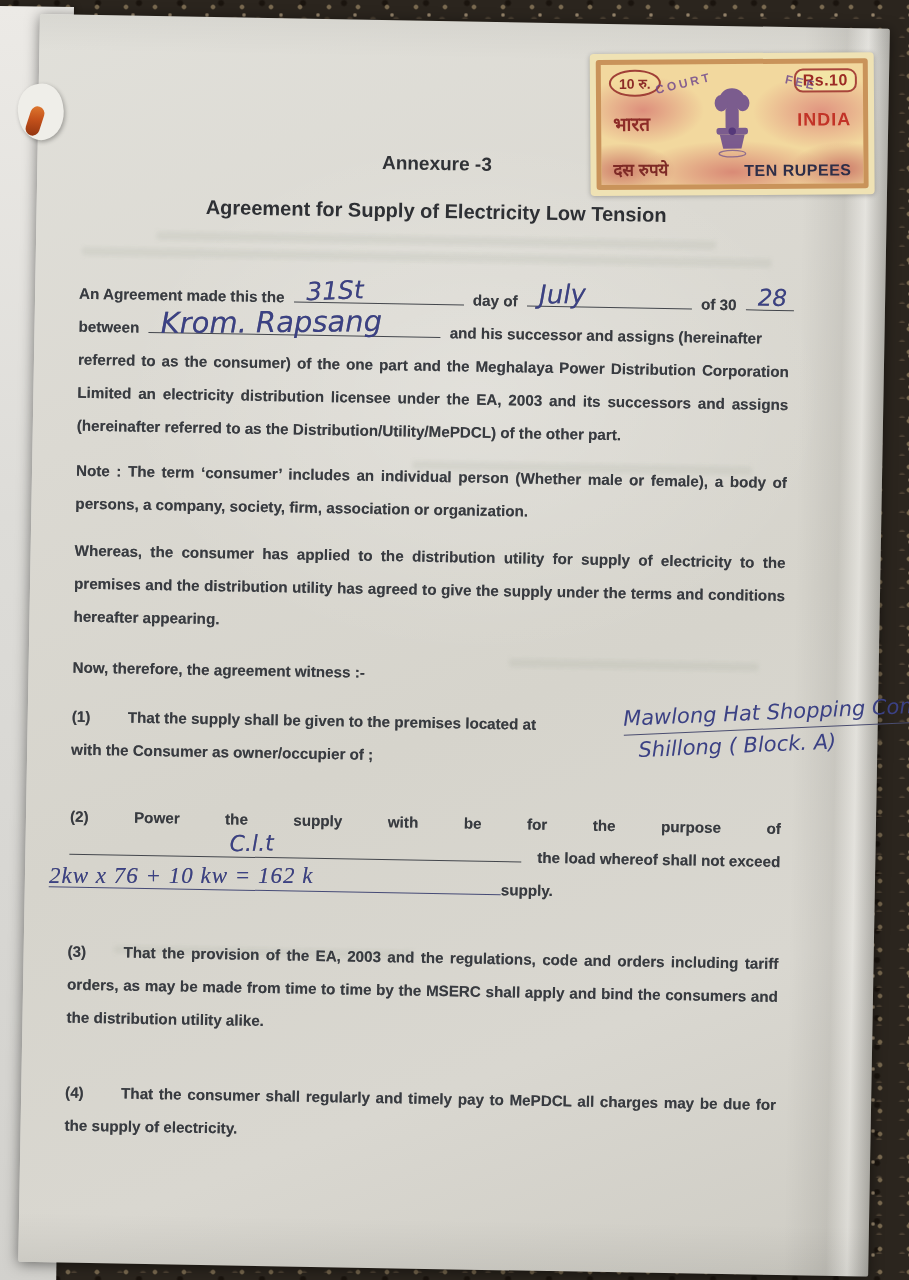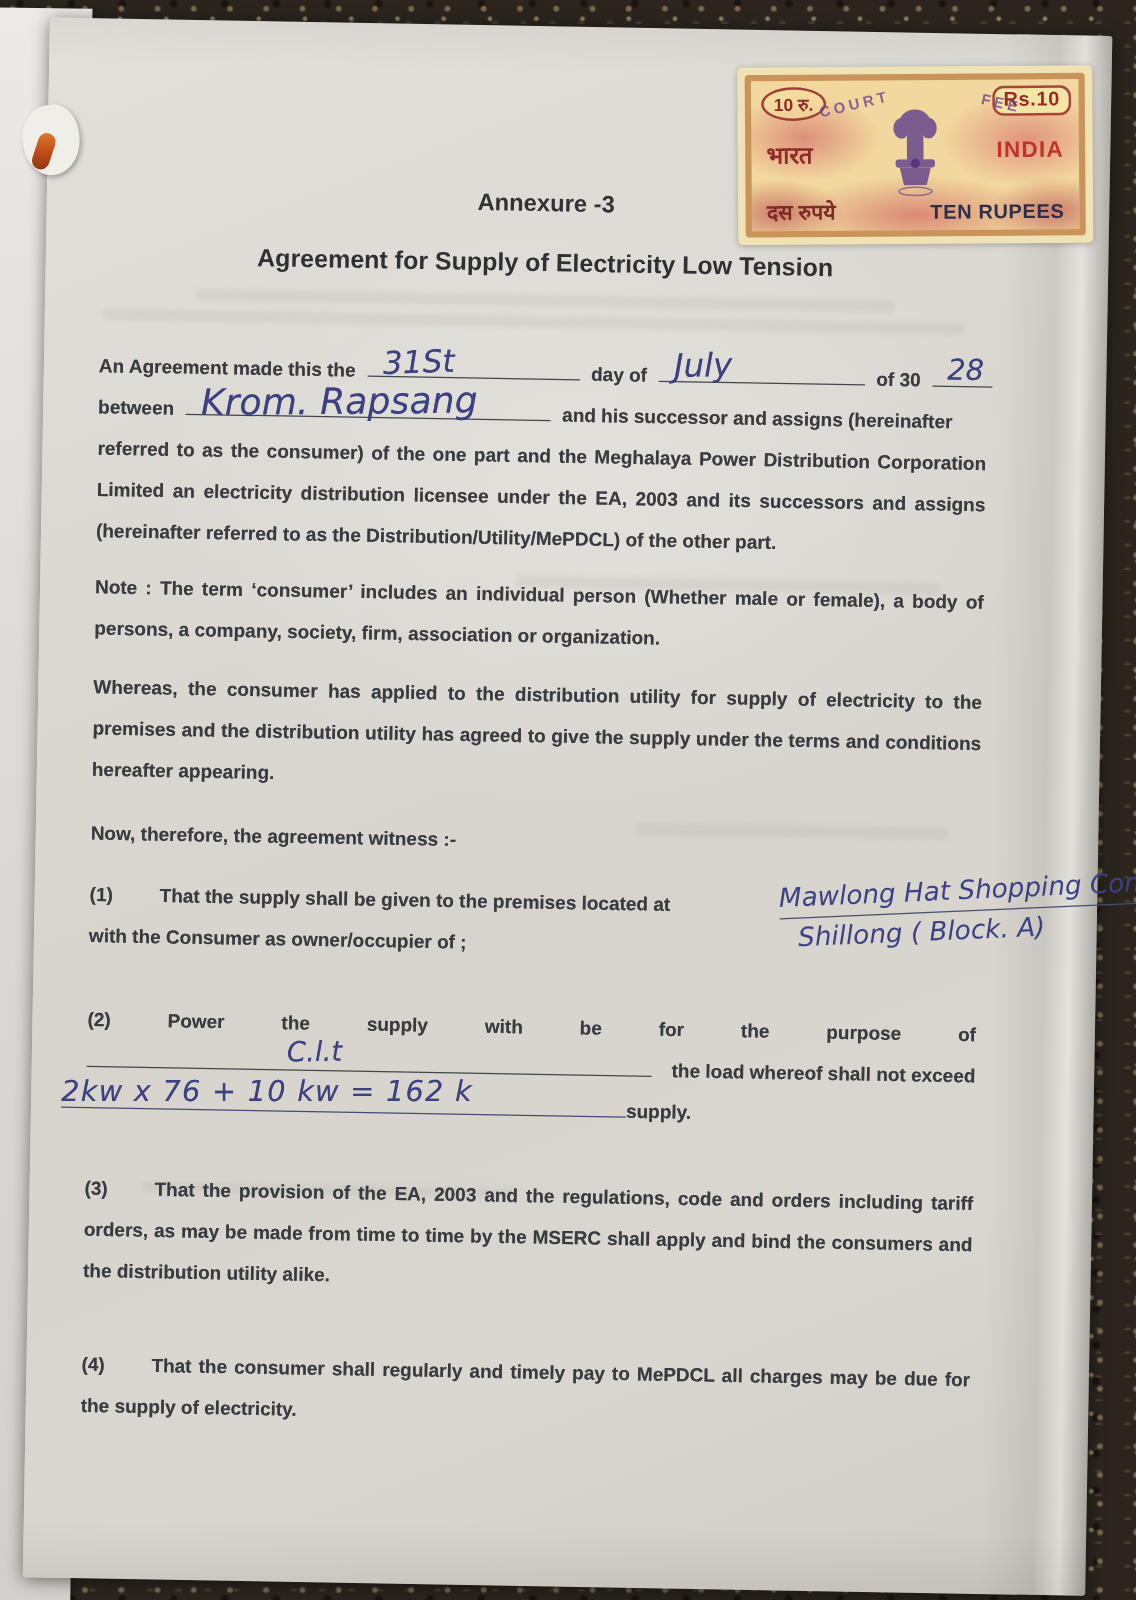--- a/index.html
+++ b/index.html
@@ -104,21 +104,21 @@
   .jrow{display:flex;justify-content:space-between;}
   .row2{display:flex;align-items:baseline;}
   .blank2{display:inline-block;width:452px;height:13px;border-bottom:1.6px solid #43464c;
     position:relative;}
   .hw-purpose{position:absolute;left:160px;bottom:-3px;font-size:22px;transform:rotate(-2deg);}
   .row2 .after{margin-left:auto;}
   .row3{margin-left:-20px;}
   .formula-line{display:inline-block;width:452px;height:13px;border-bottom:1.8px solid #454a76;
     position:relative;vertical-align:baseline;}
   .hw-load{position:absolute;left:0;bottom:-3px;font-size:23px;transform:rotate(-1deg);
-    letter-spacing:1px;}
+    letter-spacing:1px;font-family:Liberation Serif, serif;}
 
   .c3{margin-top:36px;}
   .c4{margin-top:42px;}
 
   
   .clip{position:absolute;left:18px;top:84px;width:46px;height:56px;z-index:5;}
   .clip .blob{position:absolute;inset:0;background:#efeee9;border-radius:55% 45% 60% 50%;
     box-shadow:1px 2px 4px rgba(0,0,0,.3);transform:rotate(-12deg);}
   .clip .streak{position:absolute;left:10px;top:22px;width:14px;height:30px;border-radius:8px;
     background:linear-gradient(165deg,#e07a30 0%,#c4511b 45%,#8f330f 100%);transform:rotate(18deg);}

